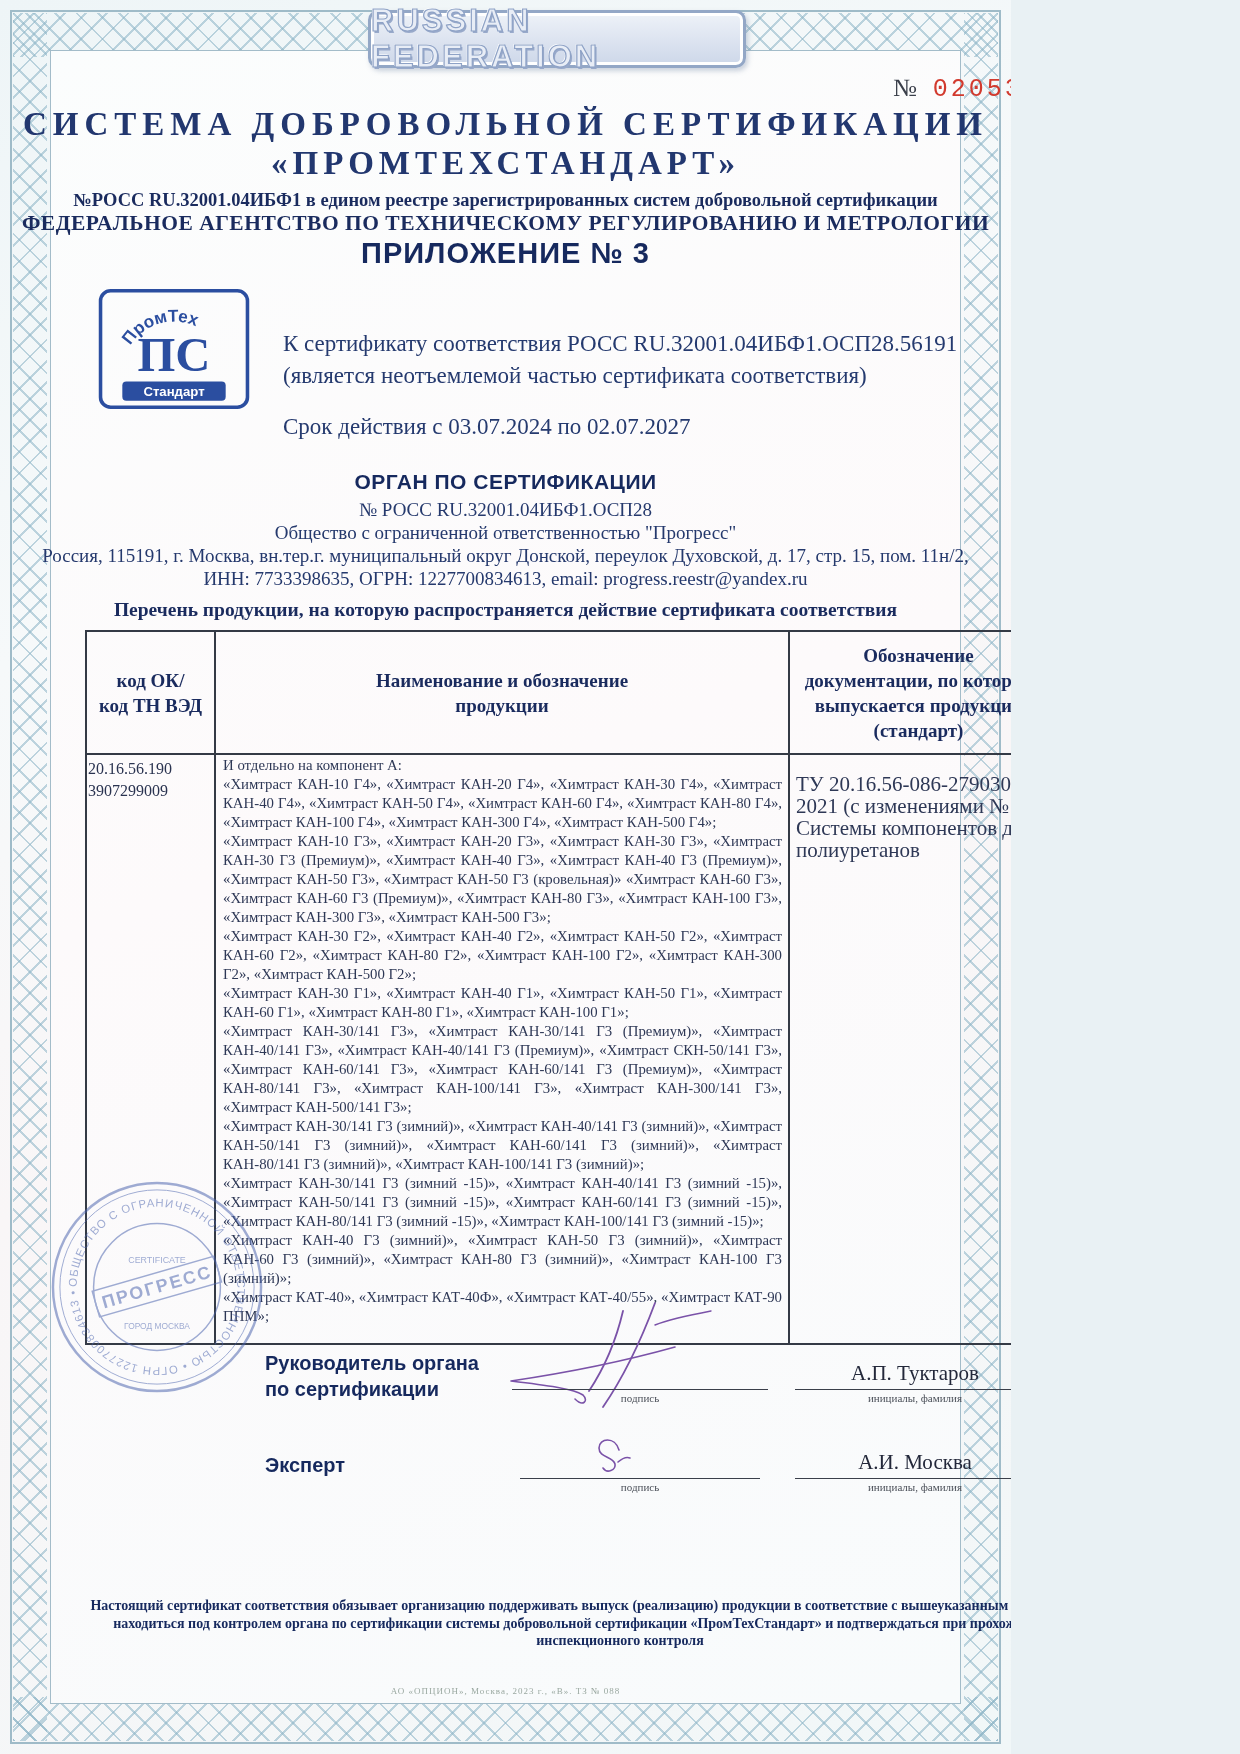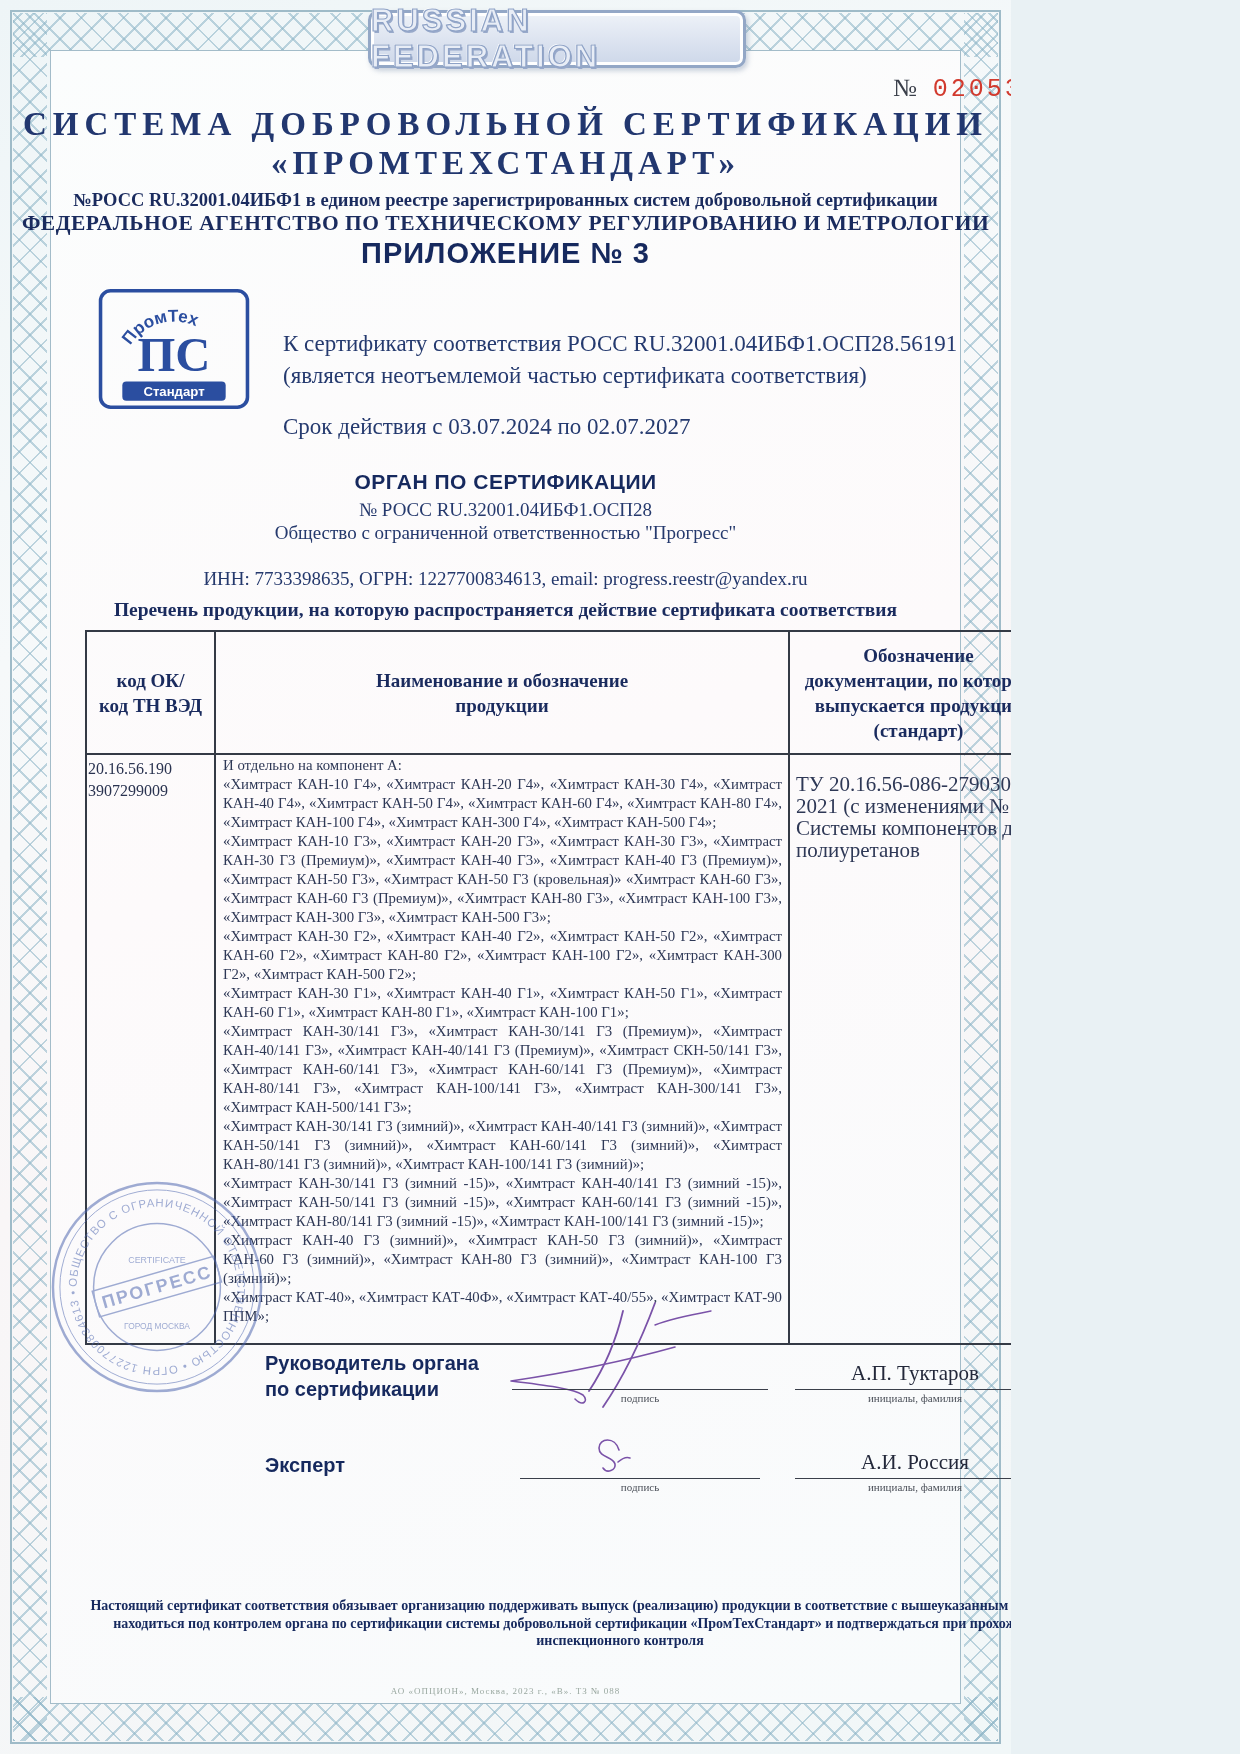--- a/index.html
+++ b/index.html
@@ -121,20 +121,21 @@
 
   <div class="cert-block">
     <div>К сертификату соответствия РОСС RU.32001.04ИБФ1.ОСП28.56191</div>
     <div>(является неотъемлемой частью сертификата соответствия)</div>
   </div>
   <div class="validity">Срок действия с 03.07.2024 по 02.07.2027</div>
 
   <div class="center org-title">ОРГАН ПО СЕРТИФИКАЦИИ</div>
   <div class="center org-line1">№ РОСС RU.32001.04ИБФ1.ОСП28</div>
   <div class="center org-line2">Общество с ограниченной ответственностью "Прогресс"</div>
+  <div class="center org-line3">Россия, 115191, г. Москва, вн.тер.г. муниципальный округ Донской, переулок Духовской, д. 17, стр. 15, пом. 11н/2,</div>
   <div class="center org-line4">ИНН: 7733398635, ОГРН: 1227700834613, email: progress.reestr@yandex.ru</div>
 
   <div class="center caption">Перечень продукции, на которую распространяется действие сертификата соответствия</div>
 
   <table class="products-table">
     <tbody>
         <tr>
       <td class="hdr col1 pre">код ОК/
 код ТН ВЭД</td>
       <td class="hdr col2 pre">Наименование и обозначение
@@ -196,21 +197,21 @@
     <span class="cap">подпись</span>
   </div>
   <div class="sig-name name1">А.П. Туктаров</div>
   <div class="sigline line-n1">
     <span class="cap">инициалы, фамилия</span>
   </div>
 
   <div class="sigline line-s2">
     <span class="cap">подпись</span>
   </div>
-  <div class="sig-name name2">А.И. Россия</div>
+  <div class="sig-name name2">А.И. Москва</div>
   <div class="sigline line-n2">
     <span class="cap">инициалы, фамилия</span>
   </div>
 
   <div class="note">Настоящий сертификат соответствия обязывает организацию поддерживать выпуск (реализацию) продукции в соответствие с вышеуказанным стандартом, что будет находиться под контролем органа по сертификации системы добровольной сертификации «ПромТехСтандарт» и подтверждаться при прохождении ежегодного инспекционного контроля</div>
   <div class="center print-info">АО «ОПЦИОН», Москва, 2023 г., «В». ТЗ № 088</div>
 
 </div>
 
 </body></html>

